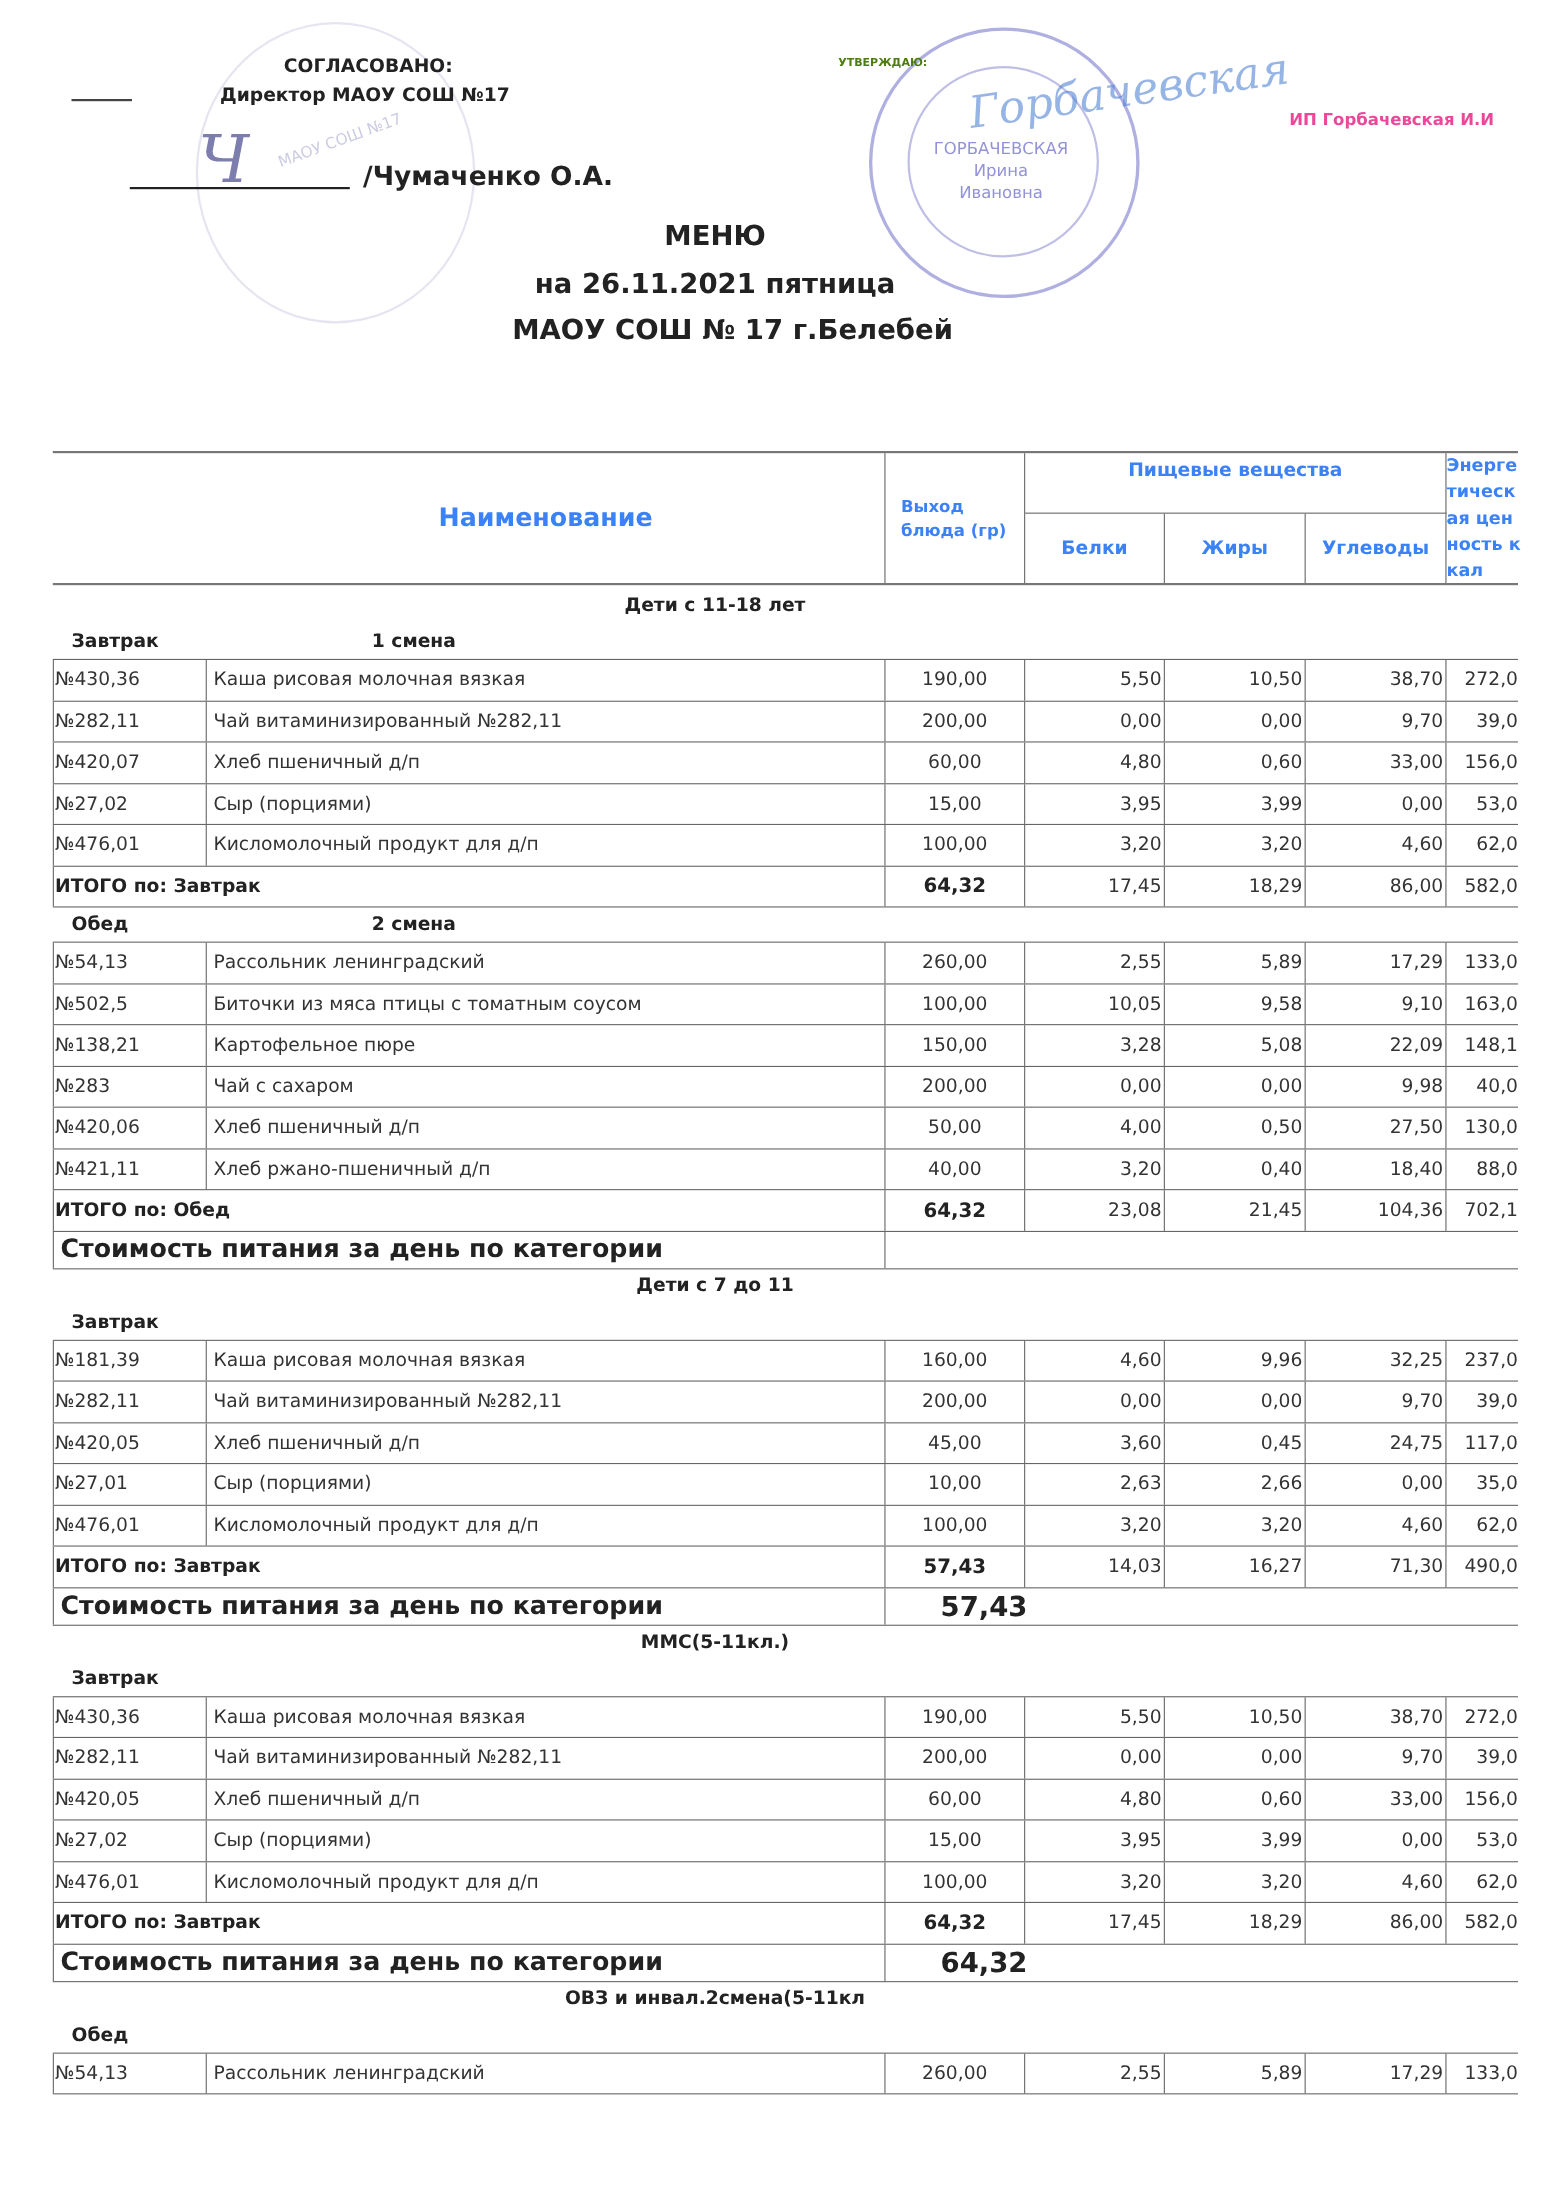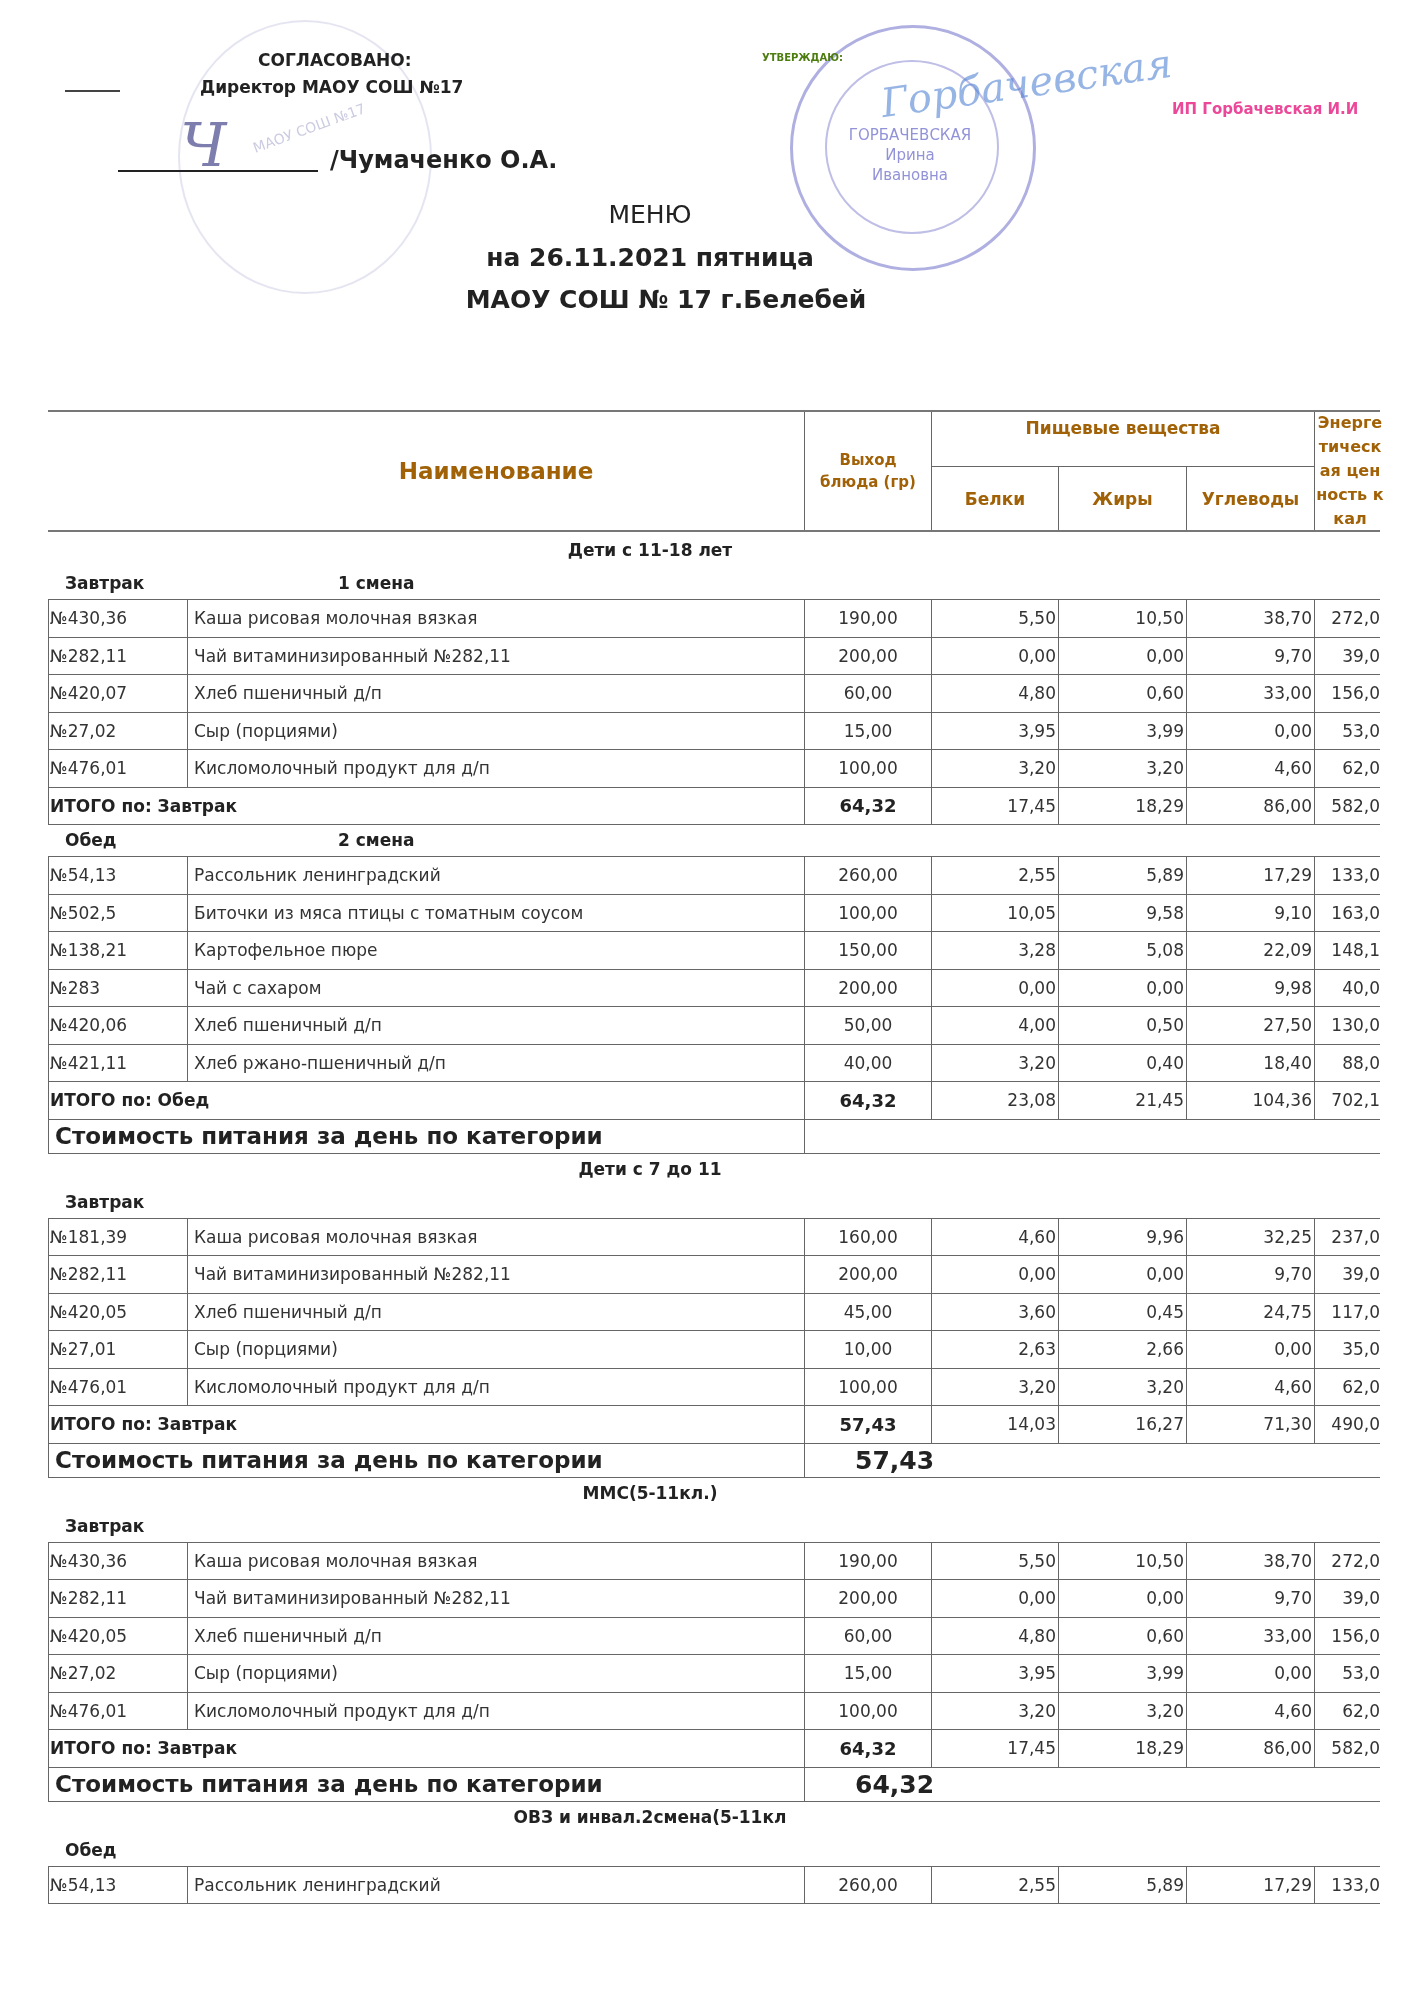--- a/index.html
+++ b/index.html
@@ -8,21 +8,21 @@
   .abs { position: absolute; }
 
   
   .agreed { left: 258px; top: 50px; font-size: 17px; font-weight: bold; color:#222; }
   .director { left: 200px; top: 77px; font-size: 17px; font-weight: bold; color:#222; }
   .dash { left: 65px; top: 90px; width: 55px; height: 2px; background:#444; }
   .sign-line { left: 118px; top: 170px; width: 200px; height: 2px; background:#222; }
   .sign-name { left: 330px; top: 146px; font-size: 24px; font-weight: bold; color:#222; }
   .approve { left: 762px; top: 52px; font-size: 10px; font-weight: bold; color:#4d7c0f; }
   .ip-name { left: 1172px; top: 100px; font-size: 15px; font-weight: bold; color:#ec4899; white-space:nowrap; }
-  .title-menu { left: 0; width: 1300px; text-align:center; top: 200px; font-size: 25px; font-weight:normal; }
+  .title-menu { left: 0; width: 1300px; text-align:center; top: 200px; font-size: 25px; font-weight:bold; }
   .title-date { left: 0; width: 1300px; text-align:center; top: 243px; font-size: 25px; font-weight:bold; }
   .title-school { left: 0; width: 1300px; text-align:center; top: 285px; font-size: 25px; font-weight:bold;margin-left:16px; }
 
   
   .stamp-left { left: 178px; top: 20px; width: 250px; height: 270px; border-radius:50%;
                 border: 2px solid rgba(150,150,200,0.25); }
   .stamp-left-text { left: 250px; top: 120px; font-size: 14px; color: rgba(140,140,190,0.45); transform: rotate(-20deg); }
   .stamp-right { left: 790px; top: 25px; width: 240px; height: 240px; border-radius: 50%;
                  border: 3px solid rgba(110,110,200,0.55); }
   .stamp-right-inner { left: 825px; top: 60px; width: 170px; height: 170px; border-radius:50%;
@@ -46,21 +46,21 @@
   .c-carb { left: 1139px; width: 128px; border-right: 1px solid #666; justify-content: flex-end; padding-right: 2px; }
   .c-kcal { left: 1267px; width: 65px; justify-content: flex-end; padding-right: 0; }
   .total .c-code { width: 757px; border-right: 1px solid #666; font-weight: bold; color:#222; }
   .total .c-yield { font-weight: bold; color:#222; font-size: 18px; }
   .cost .c-label { left: 0; width: 757px; border-left:1px solid #666; border-right: 1px solid #666; padding-left: 6px;
                    font-weight: bold; font-size: 23px; color:#222; }
   .cost .c-value { left: 757px; width: 575px; padding-left: 50px; font-weight: bold; font-size: 25px; color:#222; }
 
   .header-table { position: absolute; left: 48px; top: 410px; width: 1332px; height: 122px;
                   border-top: 2px solid #777; border-bottom: 2px solid #777; box-sizing: border-box; }
-  .hcell { position: absolute; box-sizing: border-box; font-weight: bold; color: #a16207; text-align:center;
+  .hcell { position: absolute; box-sizing: border-box; font-weight: bold; color: #3b82f6; 
            display:flex; align-items:center; justify-content:center; }
   .category { position: absolute; left: 0; width: 1300px; text-align: center; font-size: 17px; font-weight: bold; color:#222; }
   .meal { position: absolute; font-size: 17px; font-weight: bold; color:#222; }
 </style>
 </head>
 <body>
 
 <div class="abs stamp-left"></div>
 <div class="abs stamp-left-text">МАОУ СОШ №17</div>
 <div class="abs signature-left">Ч</div>

